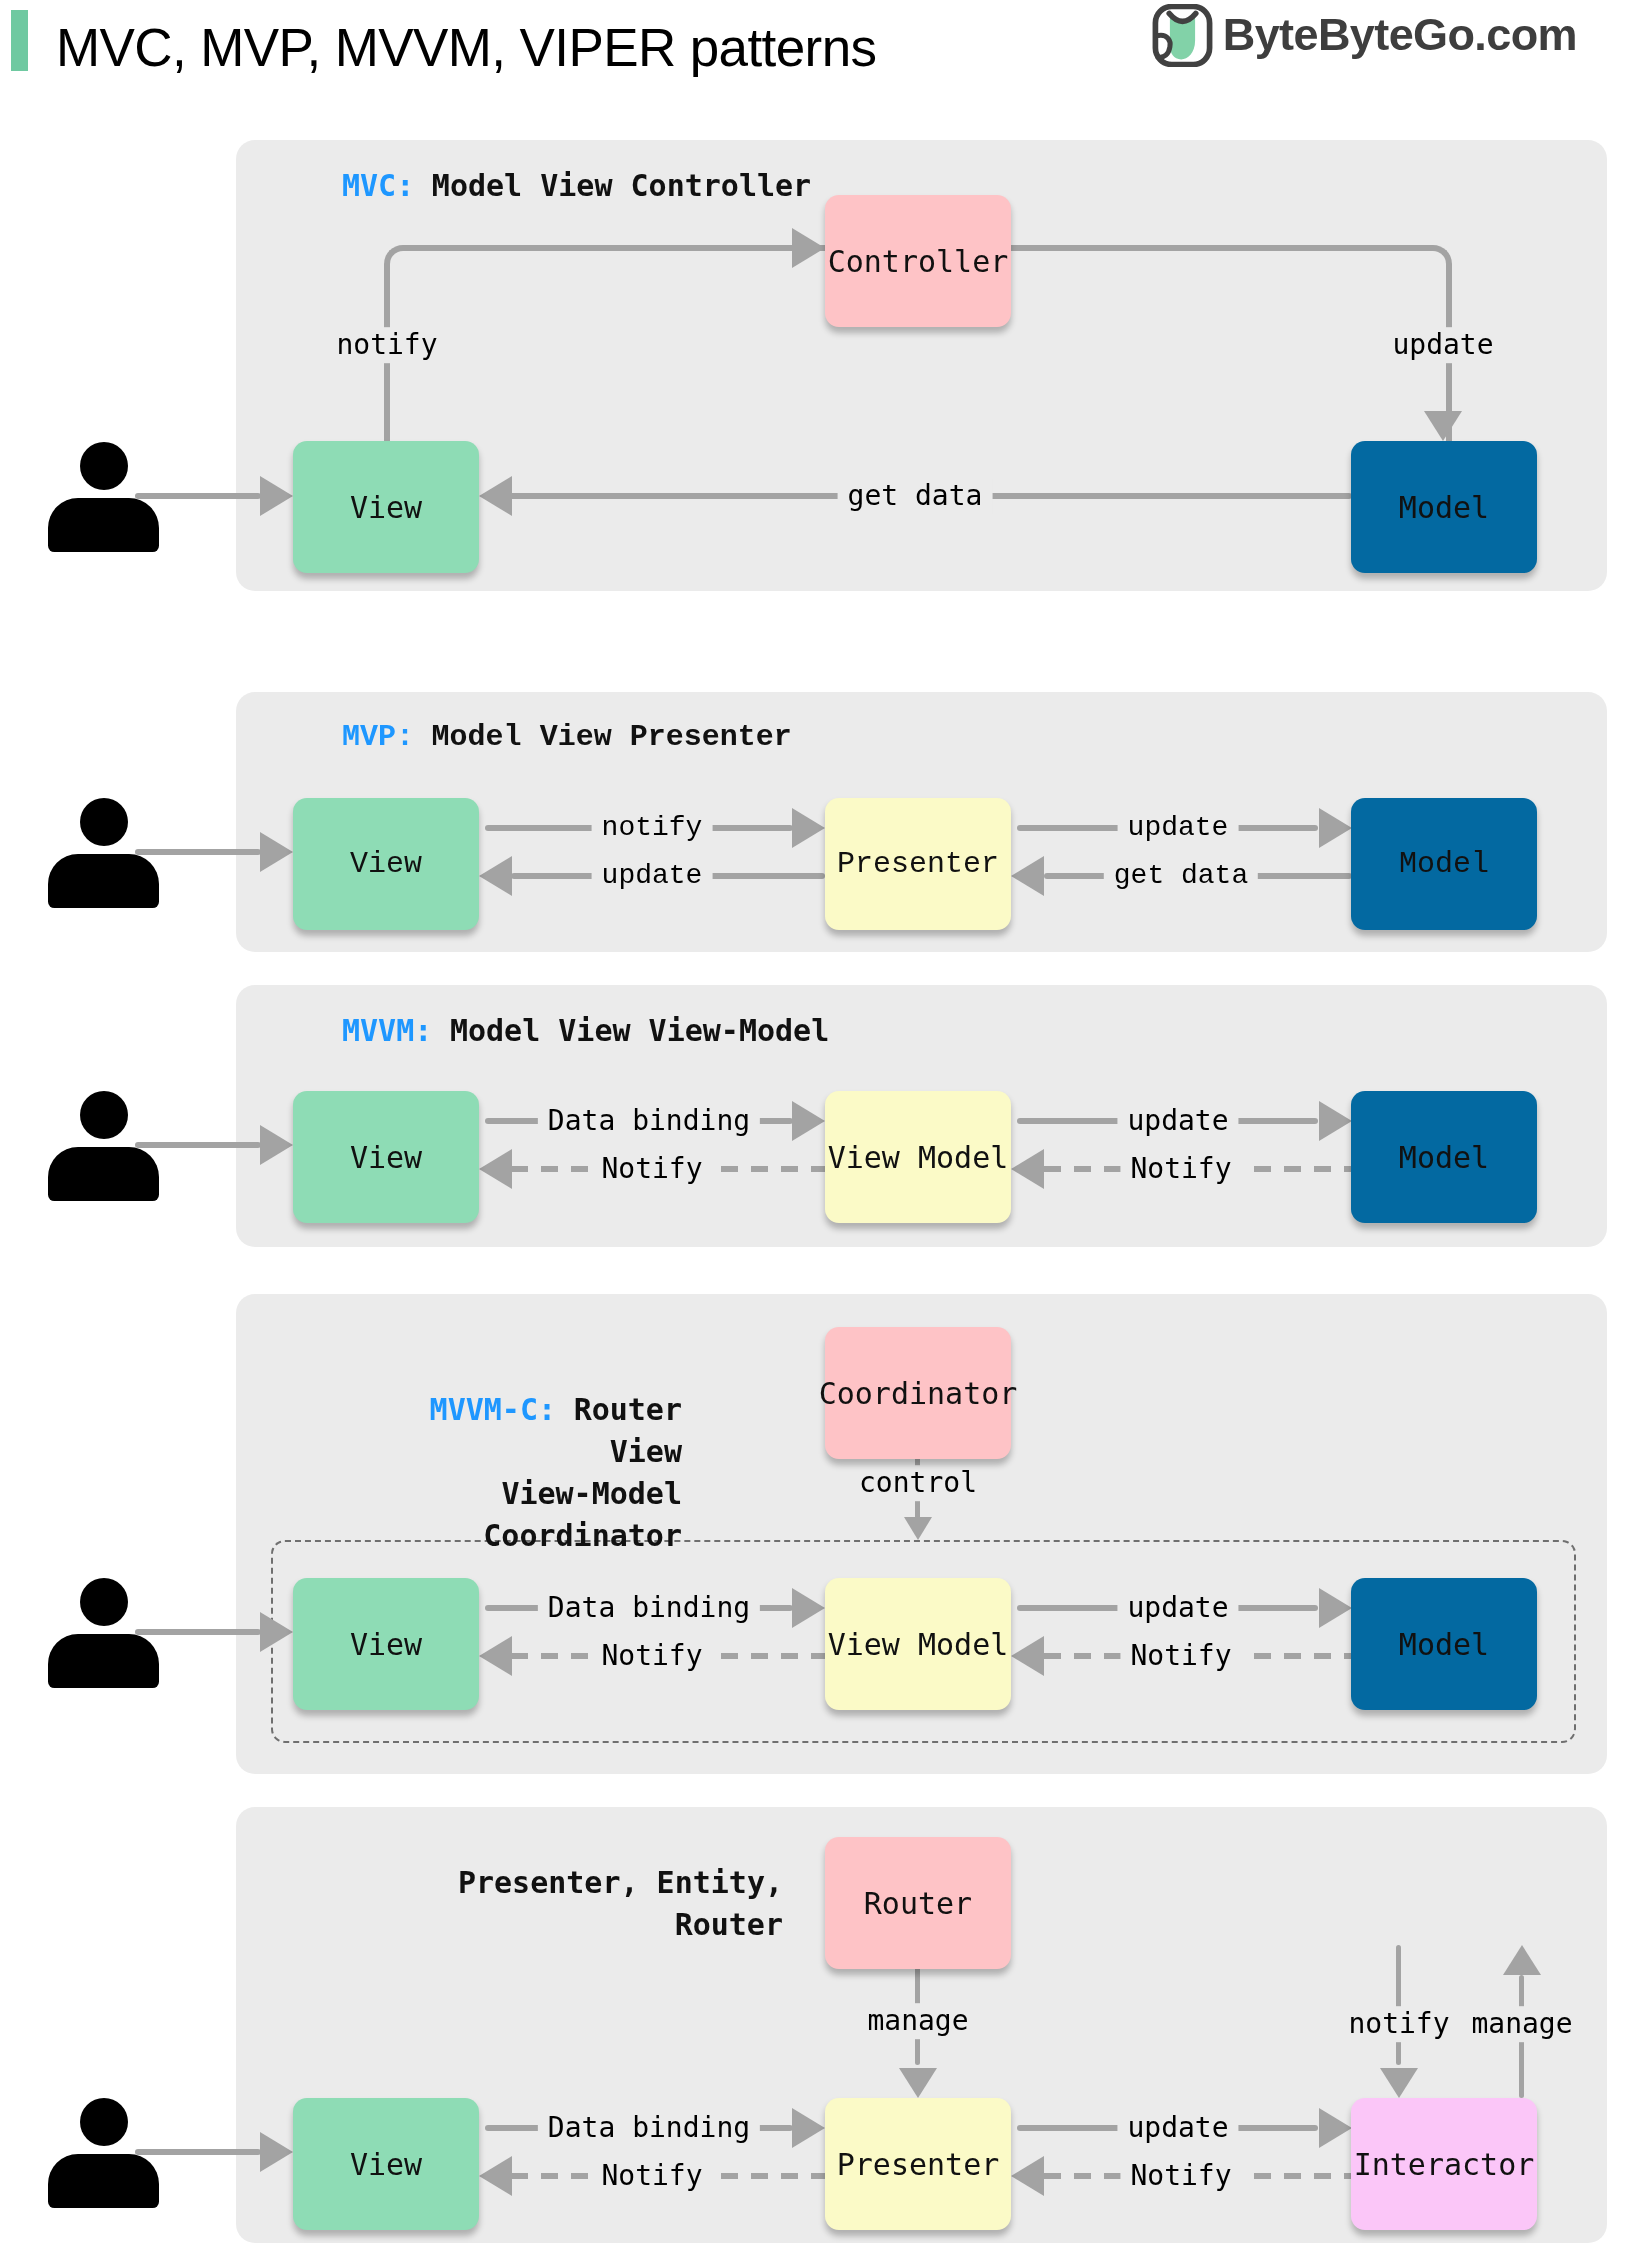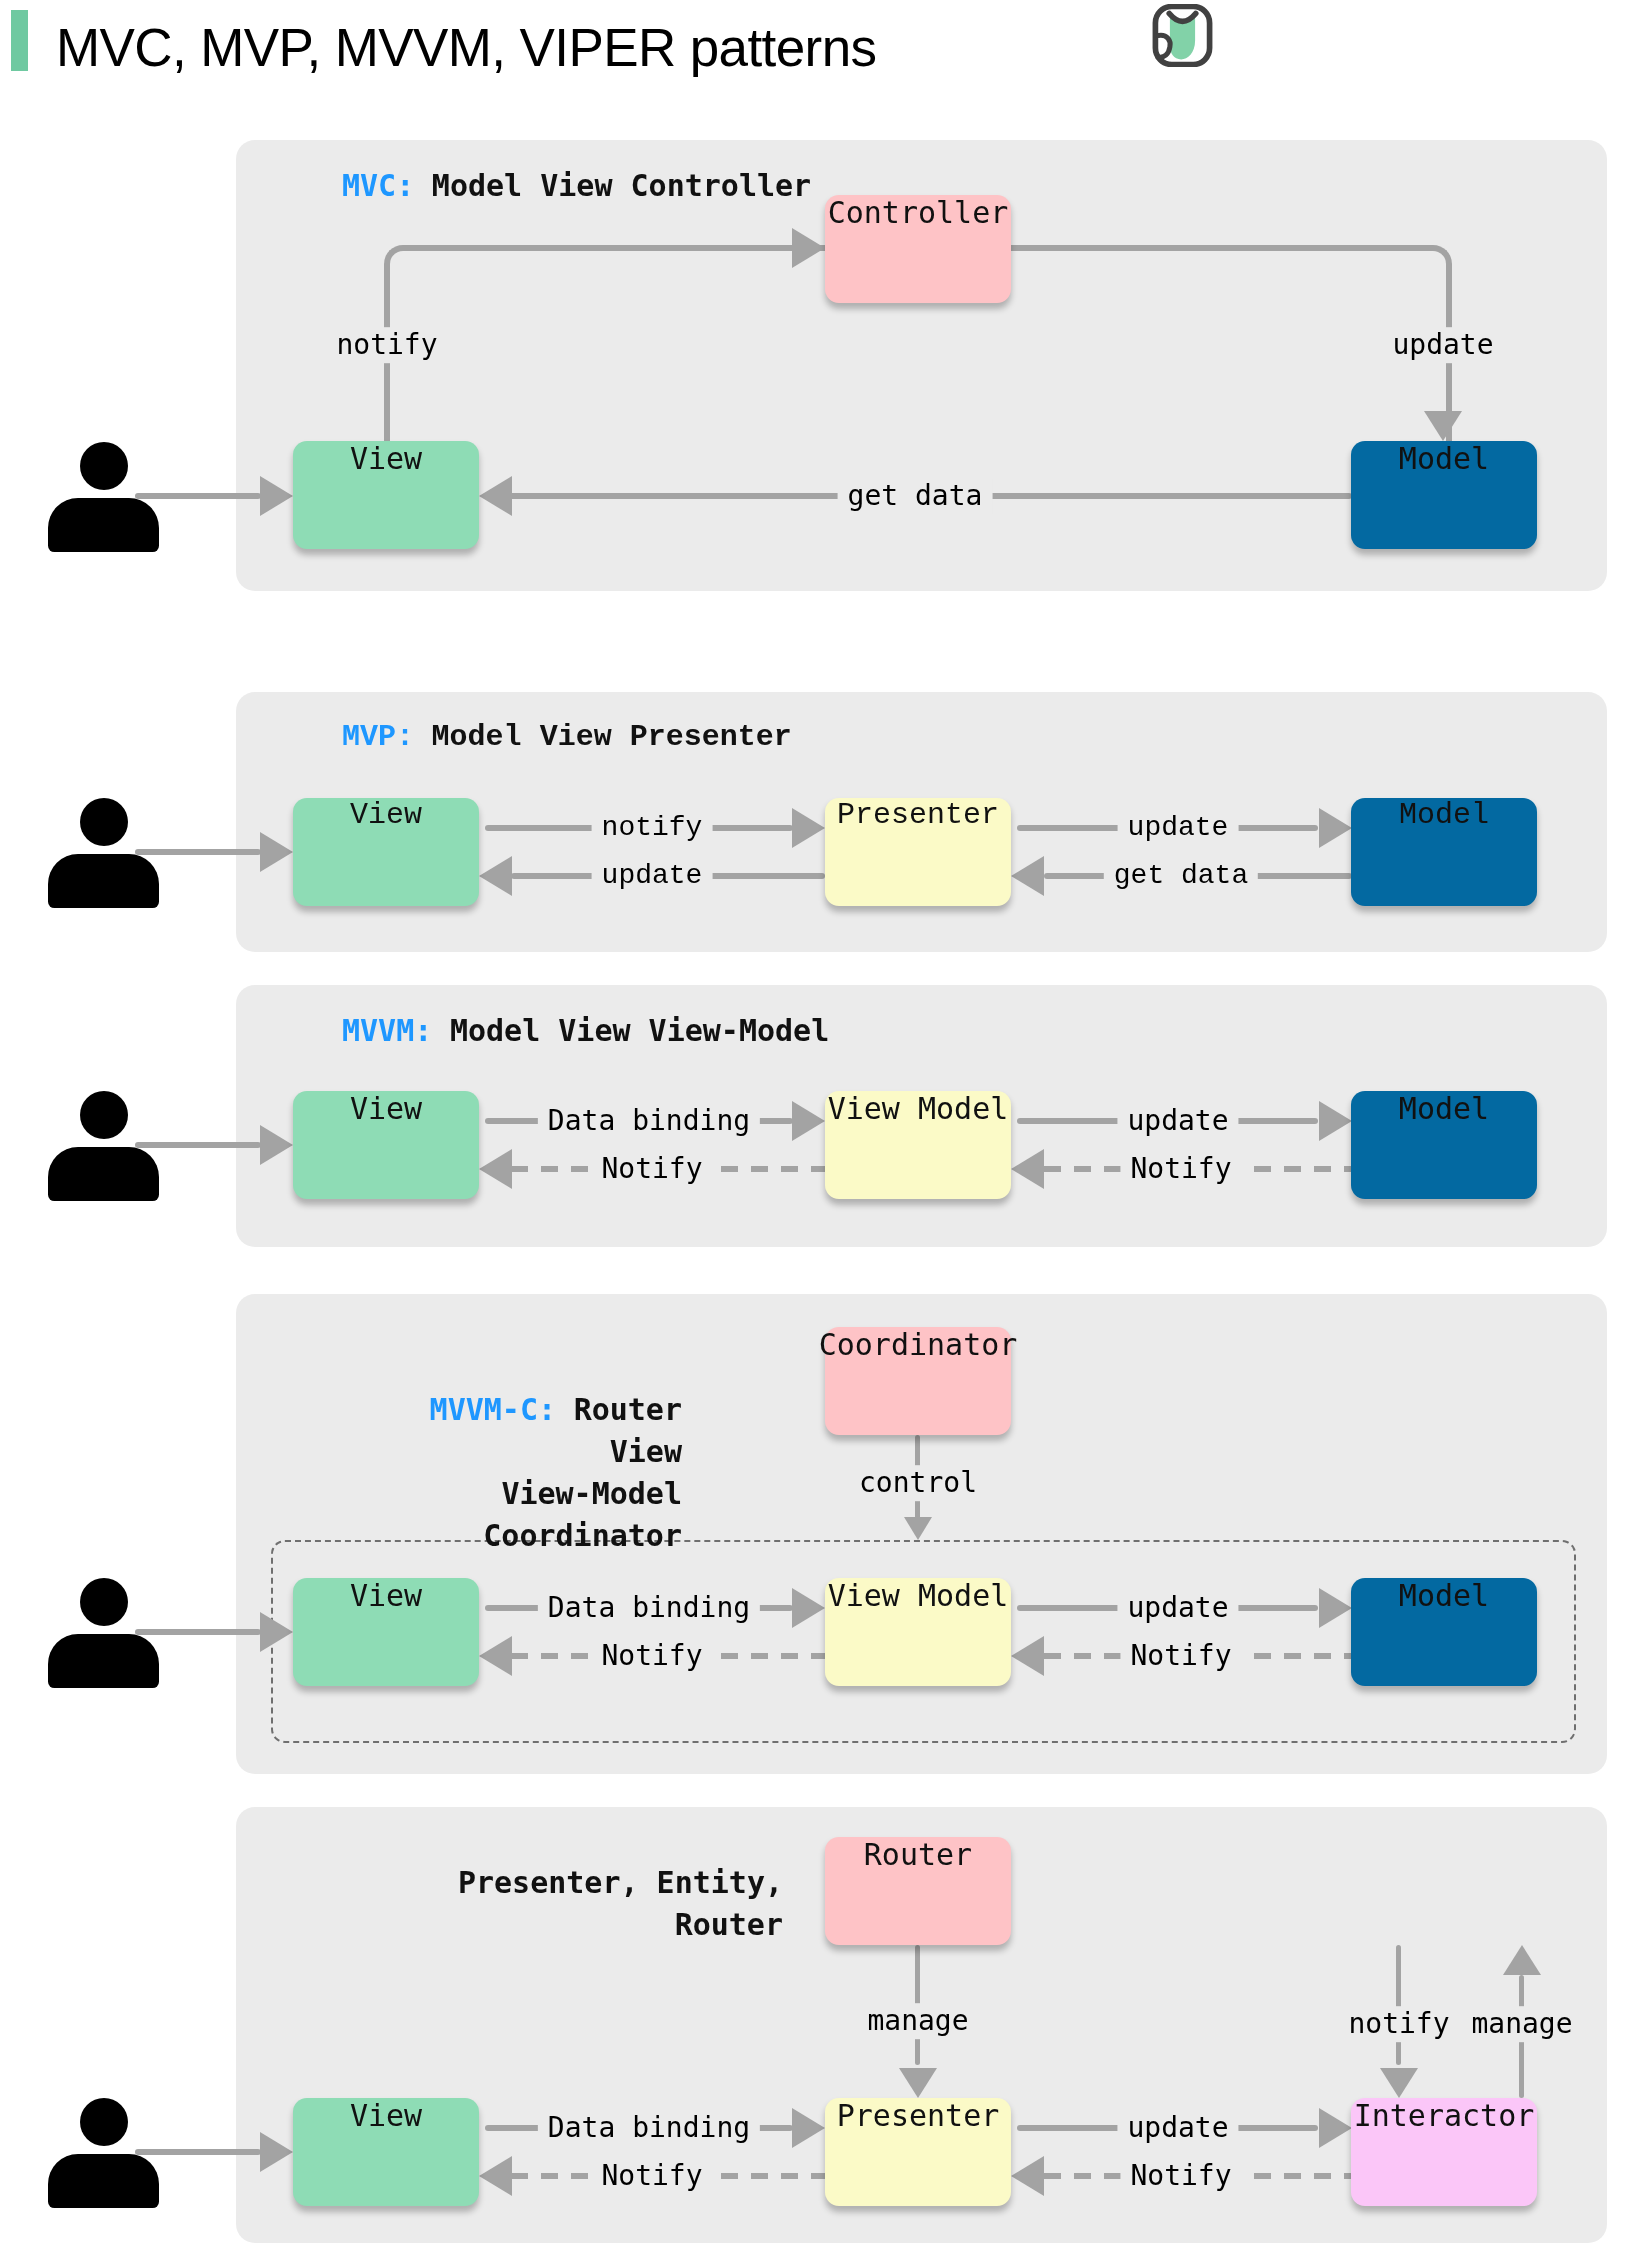--- a/index.html
+++ b/index.html
@@ -12,22 +12,22 @@
   .logo{position:absolute;left:1151px;top:3.8px;display:flex;align-items:center;gap:8.8px;}
   .logo svg{display:block;}
   .logo .brand{font-family:"Liberation Sans",sans-serif;font-size:45px;font-weight:bold;
      color:#3e3e3e;letter-spacing:-0.6px;white-space:nowrap;}
   
   .panel{position:absolute;left:236px;width:1371px;background:#ebebeb;border-radius:19px;}
   .plabel{position:absolute;font-size:30px;font-weight:bold;white-space:nowrap;z-index:2;margin-left:40px;}
   .plabel .pfx{color:#1e97ff;margin-right:17.6px;}
   .plabel.multi{text-align:right;line-height:42px;white-space:normal;}
   
-  .box{position:absolute;width:186px;height:108px;border-radius:14px;display:flex;
-       align-items:flex-start;justify-content:center;font-size:30px;color:#111;z-index:3;
+  .box{position:absolute;width:186px;height:132px;border-radius:14px;display:flex;
+       align-items:center;justify-content:center;font-size:30px;color:#111;z-index:3;
        box-shadow:0 5.7px 6.3px rgba(0,0,0,0.25);}
   .green{background:#8edcb5}.yellow{background:#fbfac7}.purple{background:#0369a1}
   .pink{background:#fec3c6}.magenta{background:#fbc6f8}
   
   .hline{position:absolute;height:6.3px;background:#a3a3a3;border-radius:3.2px;z-index:1;}
   .hdash{position:absolute;height:6.3px;z-index:1;
          background:repeating-linear-gradient(90deg,#a3a3a3 0 17px,transparent 17px 30px);}
   .vline{position:absolute;width:5px;background:#a3a3a3;border-radius:2.5px;z-index:1;}
   .elbow{position:absolute;border:0 solid #a3a3a3;z-index:1;}
   .elbow.tl{border-left-width:6.3px;border-top-width:6.3px;border-top-left-radius:19px;}
@@ -52,20 +52,21 @@
 <header>
   <div class="titlebar"></div>
   <h1>MVC, MVP, MVVM, VIPER patterns</h1>
   <div class="logo">
     <svg viewBox="0 0 100 100" width="63" height="63">
       <rect x="7" y="4" width="86" height="92" rx="26" fill="#ffffff" stroke="#414141" stroke-width="9"></rect>
       <path d="M30 22 C42 31 58 31 70 22 L70 58 C70 78 58 88 48 88 C36 88 30 78 30 66 Z" fill="#82d2a8"></path>
       <path d="M29 15 Q50 40 71 15" fill="none" stroke="#414141" stroke-width="9" stroke-linecap="round"></path>
       <path d="M12 50 C26 48 32 58 30 68 C28 80 21 86 11 84" fill="none" stroke="#414141" stroke-width="8" stroke-linecap="round"></path>
     </svg>
+    <span class="brand">ByteByteGo.com</span>
   </div>
 </header>
 
 <section class="panel" style="top:140px;height:451px;">
   <div class="plabel" style="left:66px;top:28px;">
     <span class="pfx">MVC:</span><span>Model View Controller</span>
   </div>
 
   <div class="elbow tl" style="left:148px;top:105px;width:441px;height:196px;"></div>
   <div class="ar" style="left:556px;top:88px;"></div>

